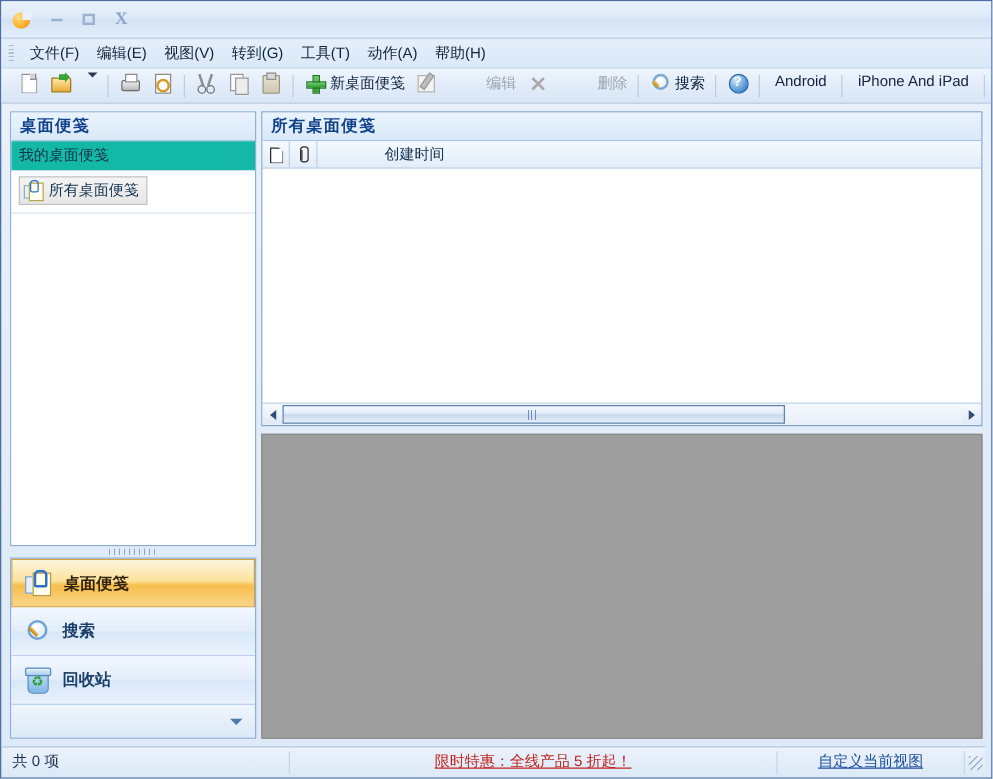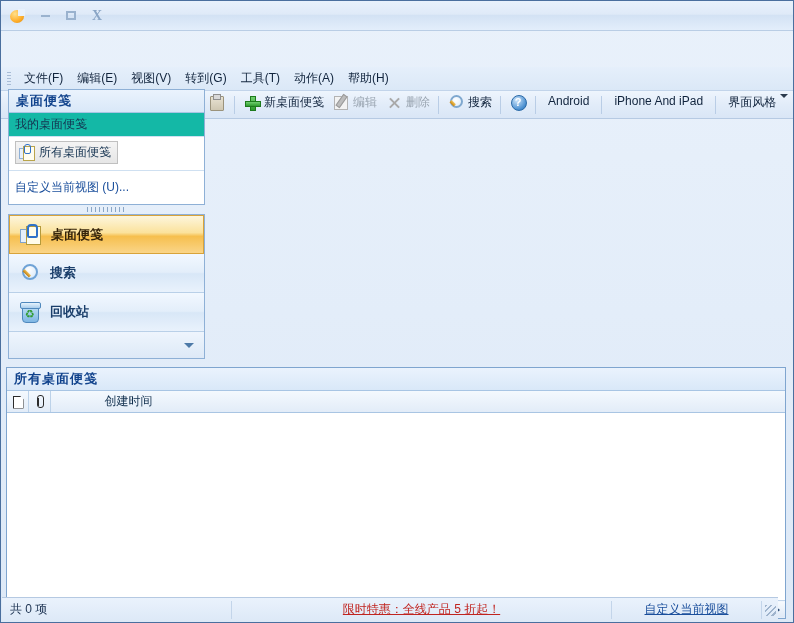--- a/index.html
+++ b/index.html
@@ -64,21 +64,20 @@
   .win-btn .xg { font-family: "Liberation Serif", serif; font-weight: bold; font-size: 14px; color:#8ba6c6;}
 
   
   #menubar {
     height: 24px;
     background: linear-gradient(to bottom, #e5effb 0%, #dbe8f7 100%);
     border-bottom: 1px solid #c2d4ea;
     display: flex; align-items: center;
     padding-left: 6px;
     box-sizing: border-box;
-    margin-top: 36px;
   }
   #menubar .grip {
     width: 4px; height: 14px;
     background-image: repeating-linear-gradient(to bottom,#a8bcd6 0 1px, transparent 1px 3px);
     margin-right: 6px;
   }
   .menu-item {
     padding: 3px 7px;
     color: #11243d;
     font-size: 12px;
@@ -101,21 +100,21 @@
   }
   .tb-sep { width: 1px; height: 18px; background: #b9cde6; margin: 0 4px; flex: 0 0 auto;}
   .tb-btn {
     display: inline-flex; 
     height: 22px; padding: 0 4px;
     white-space: nowrap;
     color: #11243d;
     font-size: 12px;
     flex: 0 0 auto;
   }
-  .tb-btn.disabled { color: #9aa5b1; }
+  .tb-btn.disabled { color: #9aa5b1; gap: 36px; }
   .tb-ico { width: 18px; height: 17px; position: relative; flex: 0 0 auto; display:inline-block;}
   .tb-label { margin-left: 3px; }
   .tb-text-btn { padding: 0 8px; }
   .caret { width:0;height:0;border-left:4px solid transparent;border-right:4px solid transparent;border-top:4px solid #2b3a4d;margin-left:4px;}
 
   
   .ico-newdoc::before{
     content:""; position:absolute; left:3px; top:1px; width:11px;height:14px;
     background:#fdfdfd;border:1px solid #8c8c8c;
     clip-path: polygon(0 0, 70% 0, 100% 26%, 100% 100%, 0 100%);
@@ -221,21 +220,20 @@
     content:"?"; position:absolute; left:0; top:0; width:18px; height:17px;
     line-height:16px; text-align:center; color:#fff; font-weight:bold; font-size:11px;
     font-family:"Liberation Sans", sans-serif;
   }
 
   
   #body-area {
     position: absolute;
     left: 1px; top: 84px; right: 1px; bottom: 27px;
     display: flex;
-    flex-direction: column;
   }
   #left-pane {
     width: 203px; flex: 0 0 auto;
     display: flex; flex-direction: column;
     padding: 4px 0 0 6px;
     box-sizing: border-box;
   }
   #nav-top {
     flex: 1 1 auto;
     border: 1px solid #8eb0d6;
@@ -434,21 +432,21 @@
     margin-top: 6px;
     flex: 1 1 auto;
     background: #9e9e9e;
     border: 1px solid #8a8a8a;
     min-height: 0;
   }
 
   
   #statusbar {
     position: absolute;
-    left: 1px; right: 15px; bottom: 1px;
+    left: 1px; right: 5px; bottom: 1px;
     height: 24px;
     background: linear-gradient(to bottom,#eaf2fc 0%, #dde9f7 100%);
     border-top: 1px solid #b5c9e2;
     display: flex; align-items: center;
     box-sizing: border-box;
   }
   .sb-cell {
     height: 18px; display: flex; align-items: center;
     padding: 0 8px;
     border-right: 1px solid #c3d5ea;
@@ -591,23 +589,20 @@
         <div class="nav-group-title">我的桌面便笺</div>
         <div class="nav-tree">
           <div class="tree-item">
             <span class="ico-note">
               <i class="side"></i>
                 <i class="page"></i>
                 <i class="clip"></i>
             </span>
             <span class="tree-label">所有桌面便笺</span>
           </div>
-        </div>
-        <div class="nav-link-row">
-          <span class="nav-link">自定义当前视图 (U)...</span>
         </div>
         <div class="nav-fill"></div>
       </div>
 
       <div id="nav-splitter">
         <div class="dots"></div>
       </div>
 
       <div id="nav-buttons">
         <div class="nav-btn selected">

